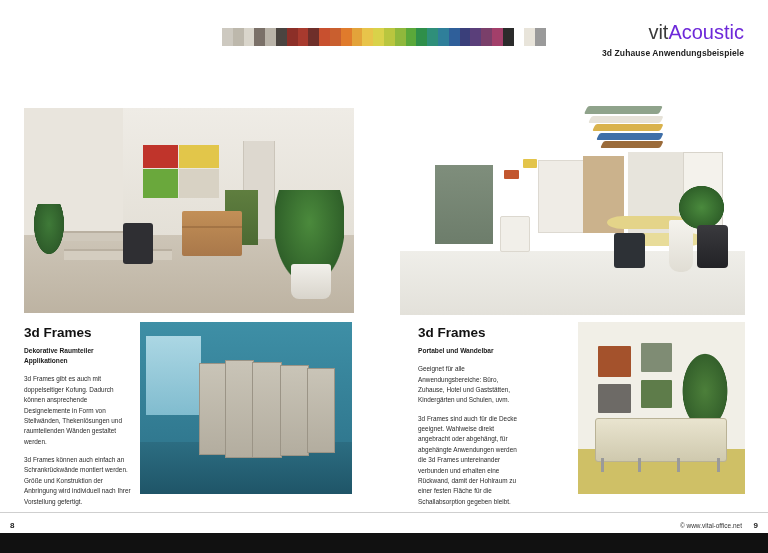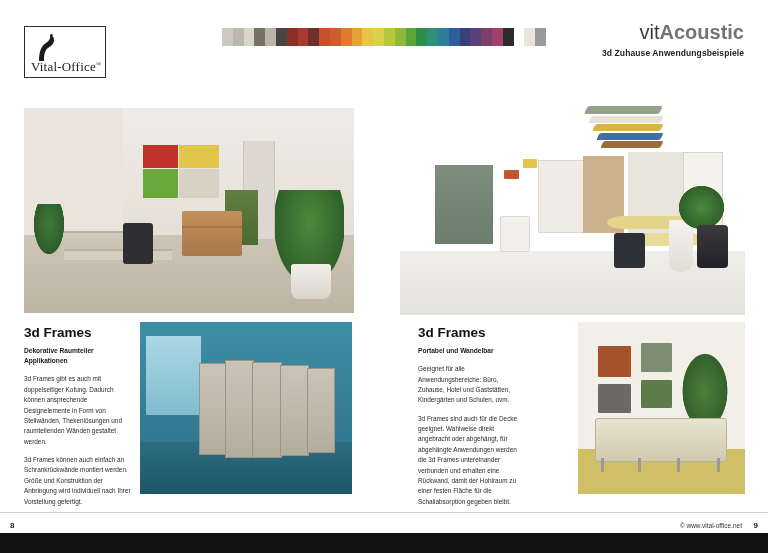--- a/index.html
+++ b/index.html
@@ -30,21 +30,21 @@
     position:absolute;left:222px;top:28px;width:324px;height:18px;
     display:flex;
   }
   .swatches i{display:block;flex:1 1 auto;height:100%;}
 
   .title-wrap{position:absolute;right:24px;top:22px;text-align:right;}
   .title-main{
     font-size:20px;color:#3a3a3a;font-weight:400;line-height:1.05;
     font-family:"Liberation Sans", sans-serif;
   }
-  .title-main b{color:#737373;font-weight:700;}
+  .title-main b{color:#6d28d9;font-weight:400;}
   .title-sub{
     margin-top:5px;font-size:8.5px;color:#222;font-weight:700;letter-spacing:.1px;
   }
 
   
   .img{position:absolute;overflow:hidden;}
 
   
   .render-office{left:24px;top:108px;width:330px;height:205px;background:#d9d5cd;}
 
@@ -150,28 +150,20 @@
   .sf-p2{left:38%;top:12%;width:18%;height:17%;background:#7f8c74;}
   .sf-p3{left:12%;top:36%;width:20%;height:17%;background:#6d6a66;}
   .sf-p4{left:38%;top:34%;width:18%;height:16%;background:#5e7c4a;}
   .sf-plant{position:absolute;left:62%;top:18%;width:28%;height:40%;background:radial-gradient(ellipse at 50% 55%,#4c7f3a 0%,#34602b 68%,rgba(0,0,0,0) 70%);}
 </style>
 </head>
 <body>
 
 <div class="page">
 
-  <div class="logo-box">
-    <svg class="logo-mark" viewBox="0 0 28 30">
-      <path d="M6 29 C6 20 8 14 13 11 C16 9 18 6 17 3 C19 3 21 5 21 8 C21 12 18 14 15 16 C12 18 11 22 11 29 Z" fill="#1b1b1b"></path>
-      <circle cx="18.5" cy="3.2" r="1.2" fill="#1b1b1b"></circle>
-      <path d="M11 29 L6 29 L8.5 24 Z" fill="#1b1b1b"></path>
-    </svg>
-    <div class="logo-text"><span>Vital-Office</span><span class="reg">®</span></div>
-  </div>
 
   <div class="swatches" id="swatches">
       <i style="background: rgb(205, 201, 192);"></i>
       <i style="background: rgb(189, 184, 172);"></i>
       <i style="background: rgb(217, 213, 203);"></i>
       <i style="background: rgb(122, 112, 104);"></i>
       <i style="background: rgb(185, 179, 168);"></i>
       <i style="background: rgb(74, 68, 64);"></i>
       <i style="background: rgb(140, 47, 40);"></i>
       <i style="background: rgb(168, 58, 46);"></i>

